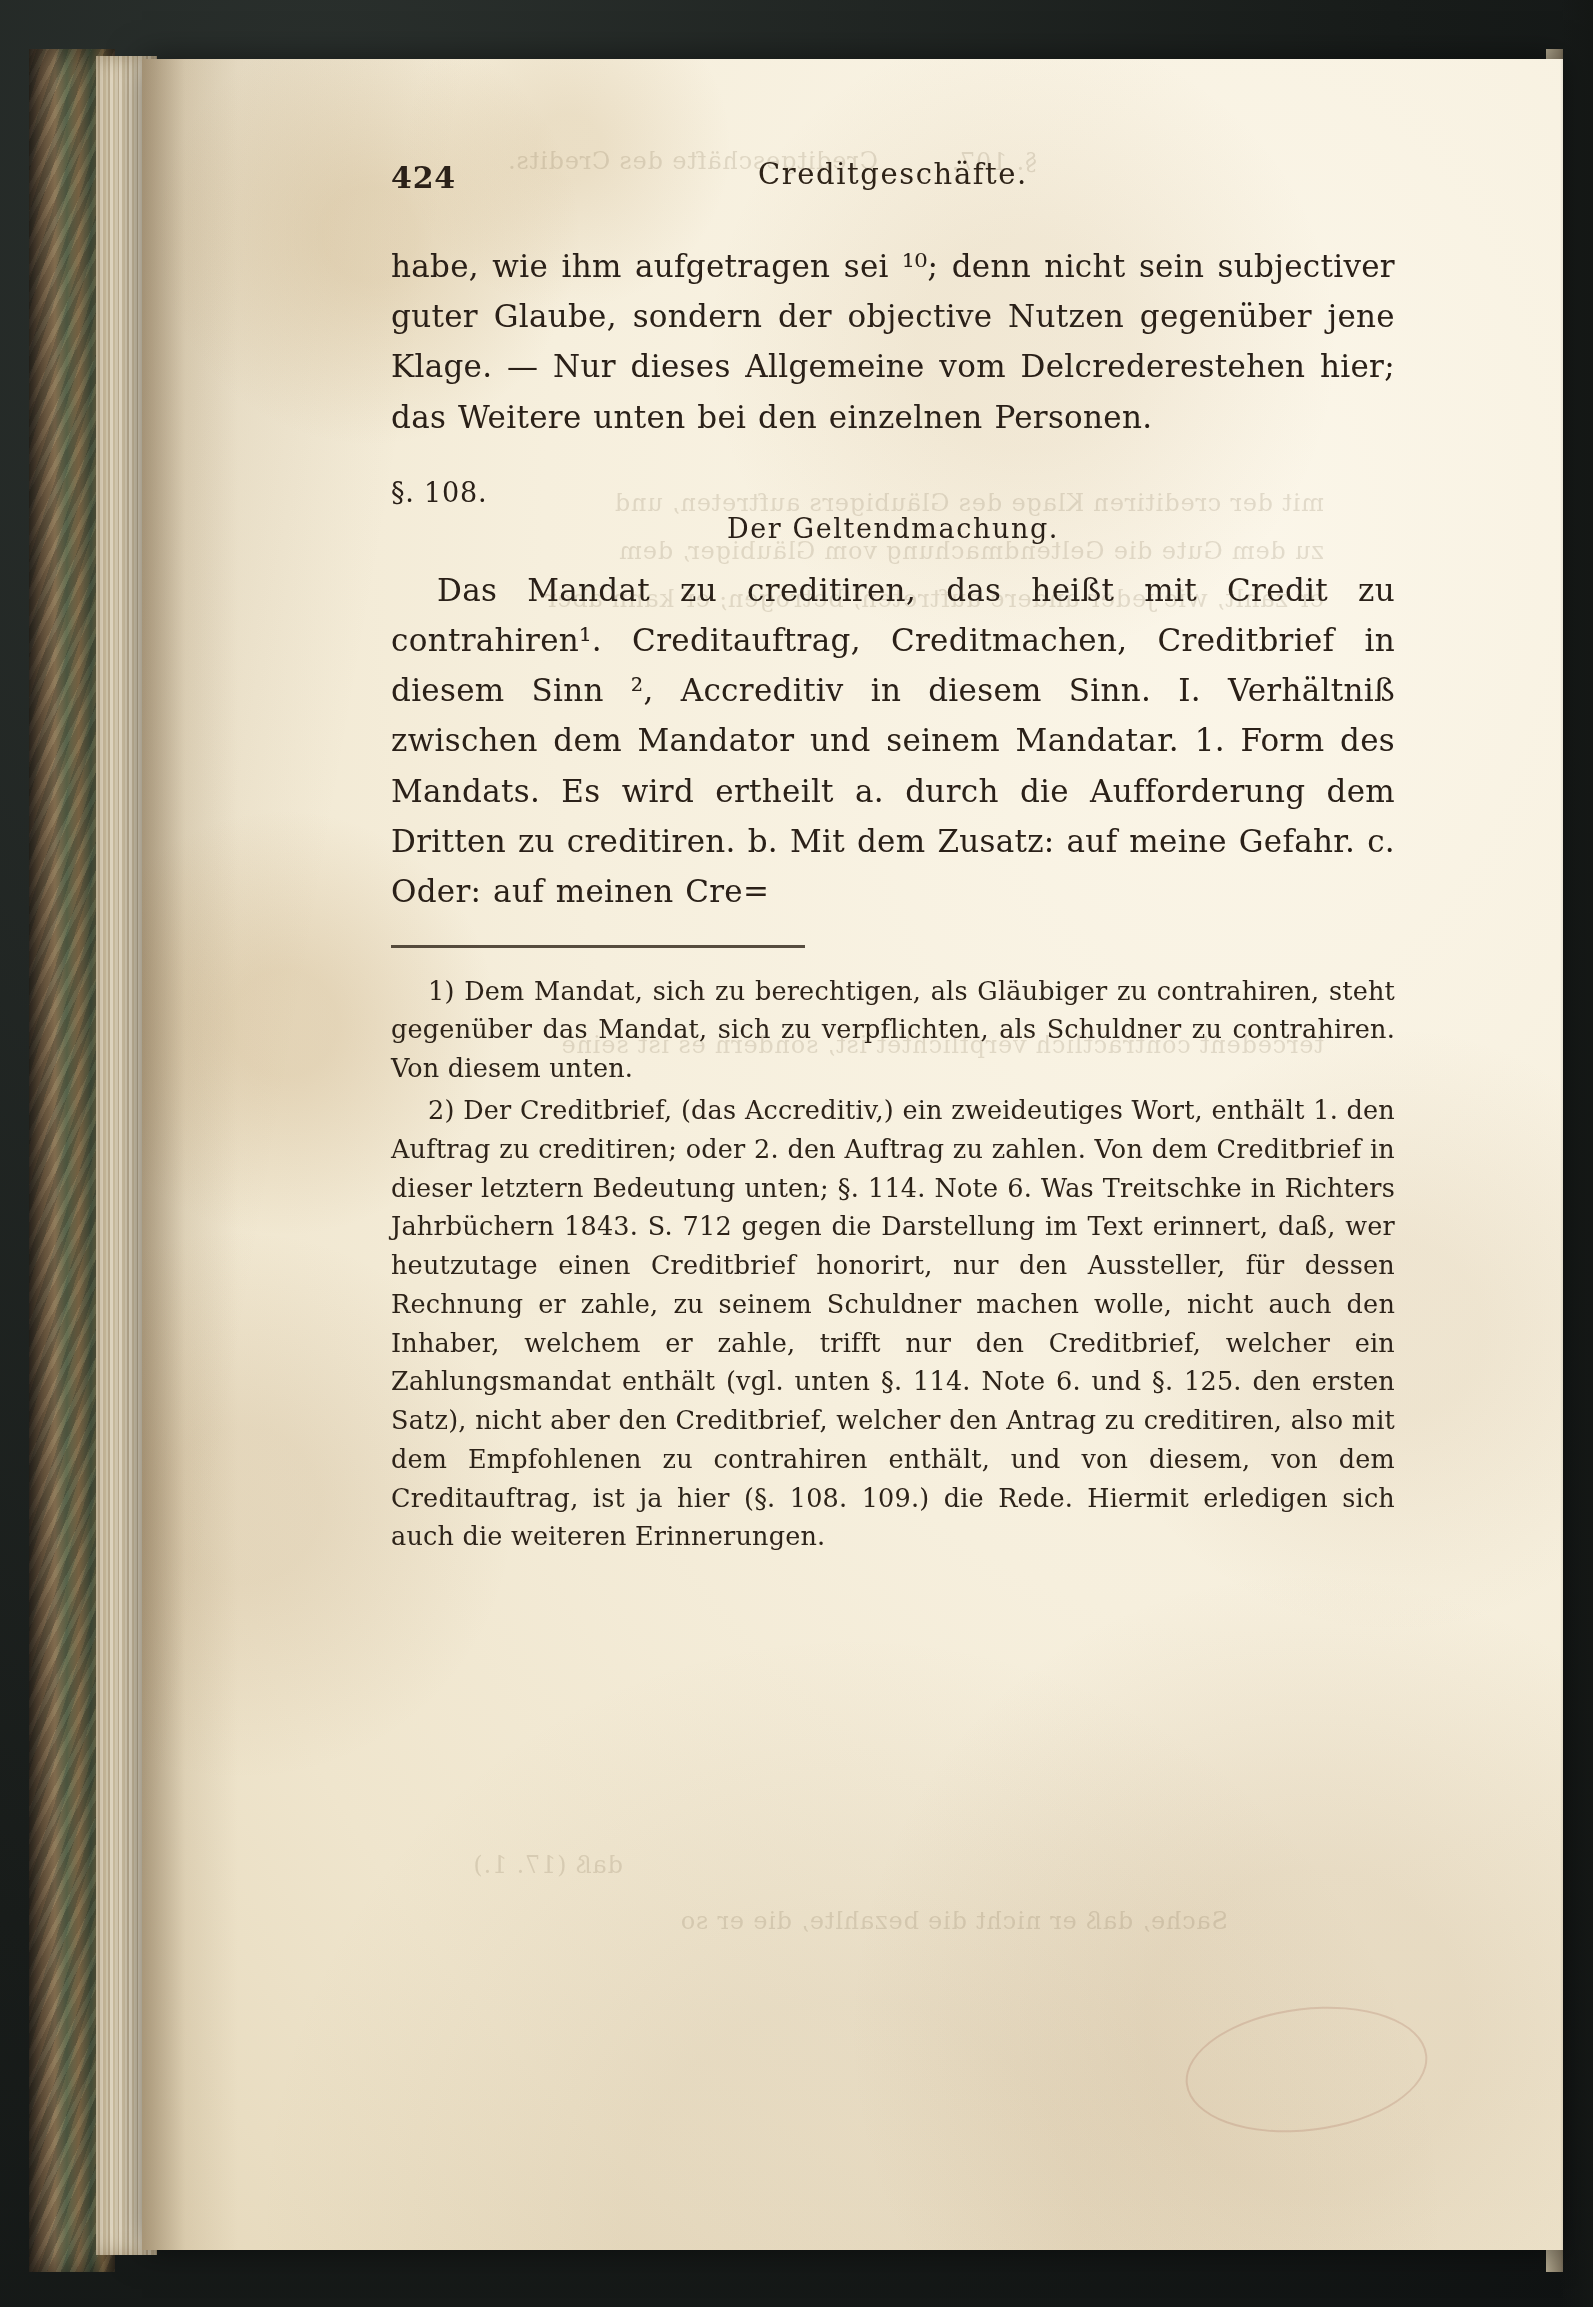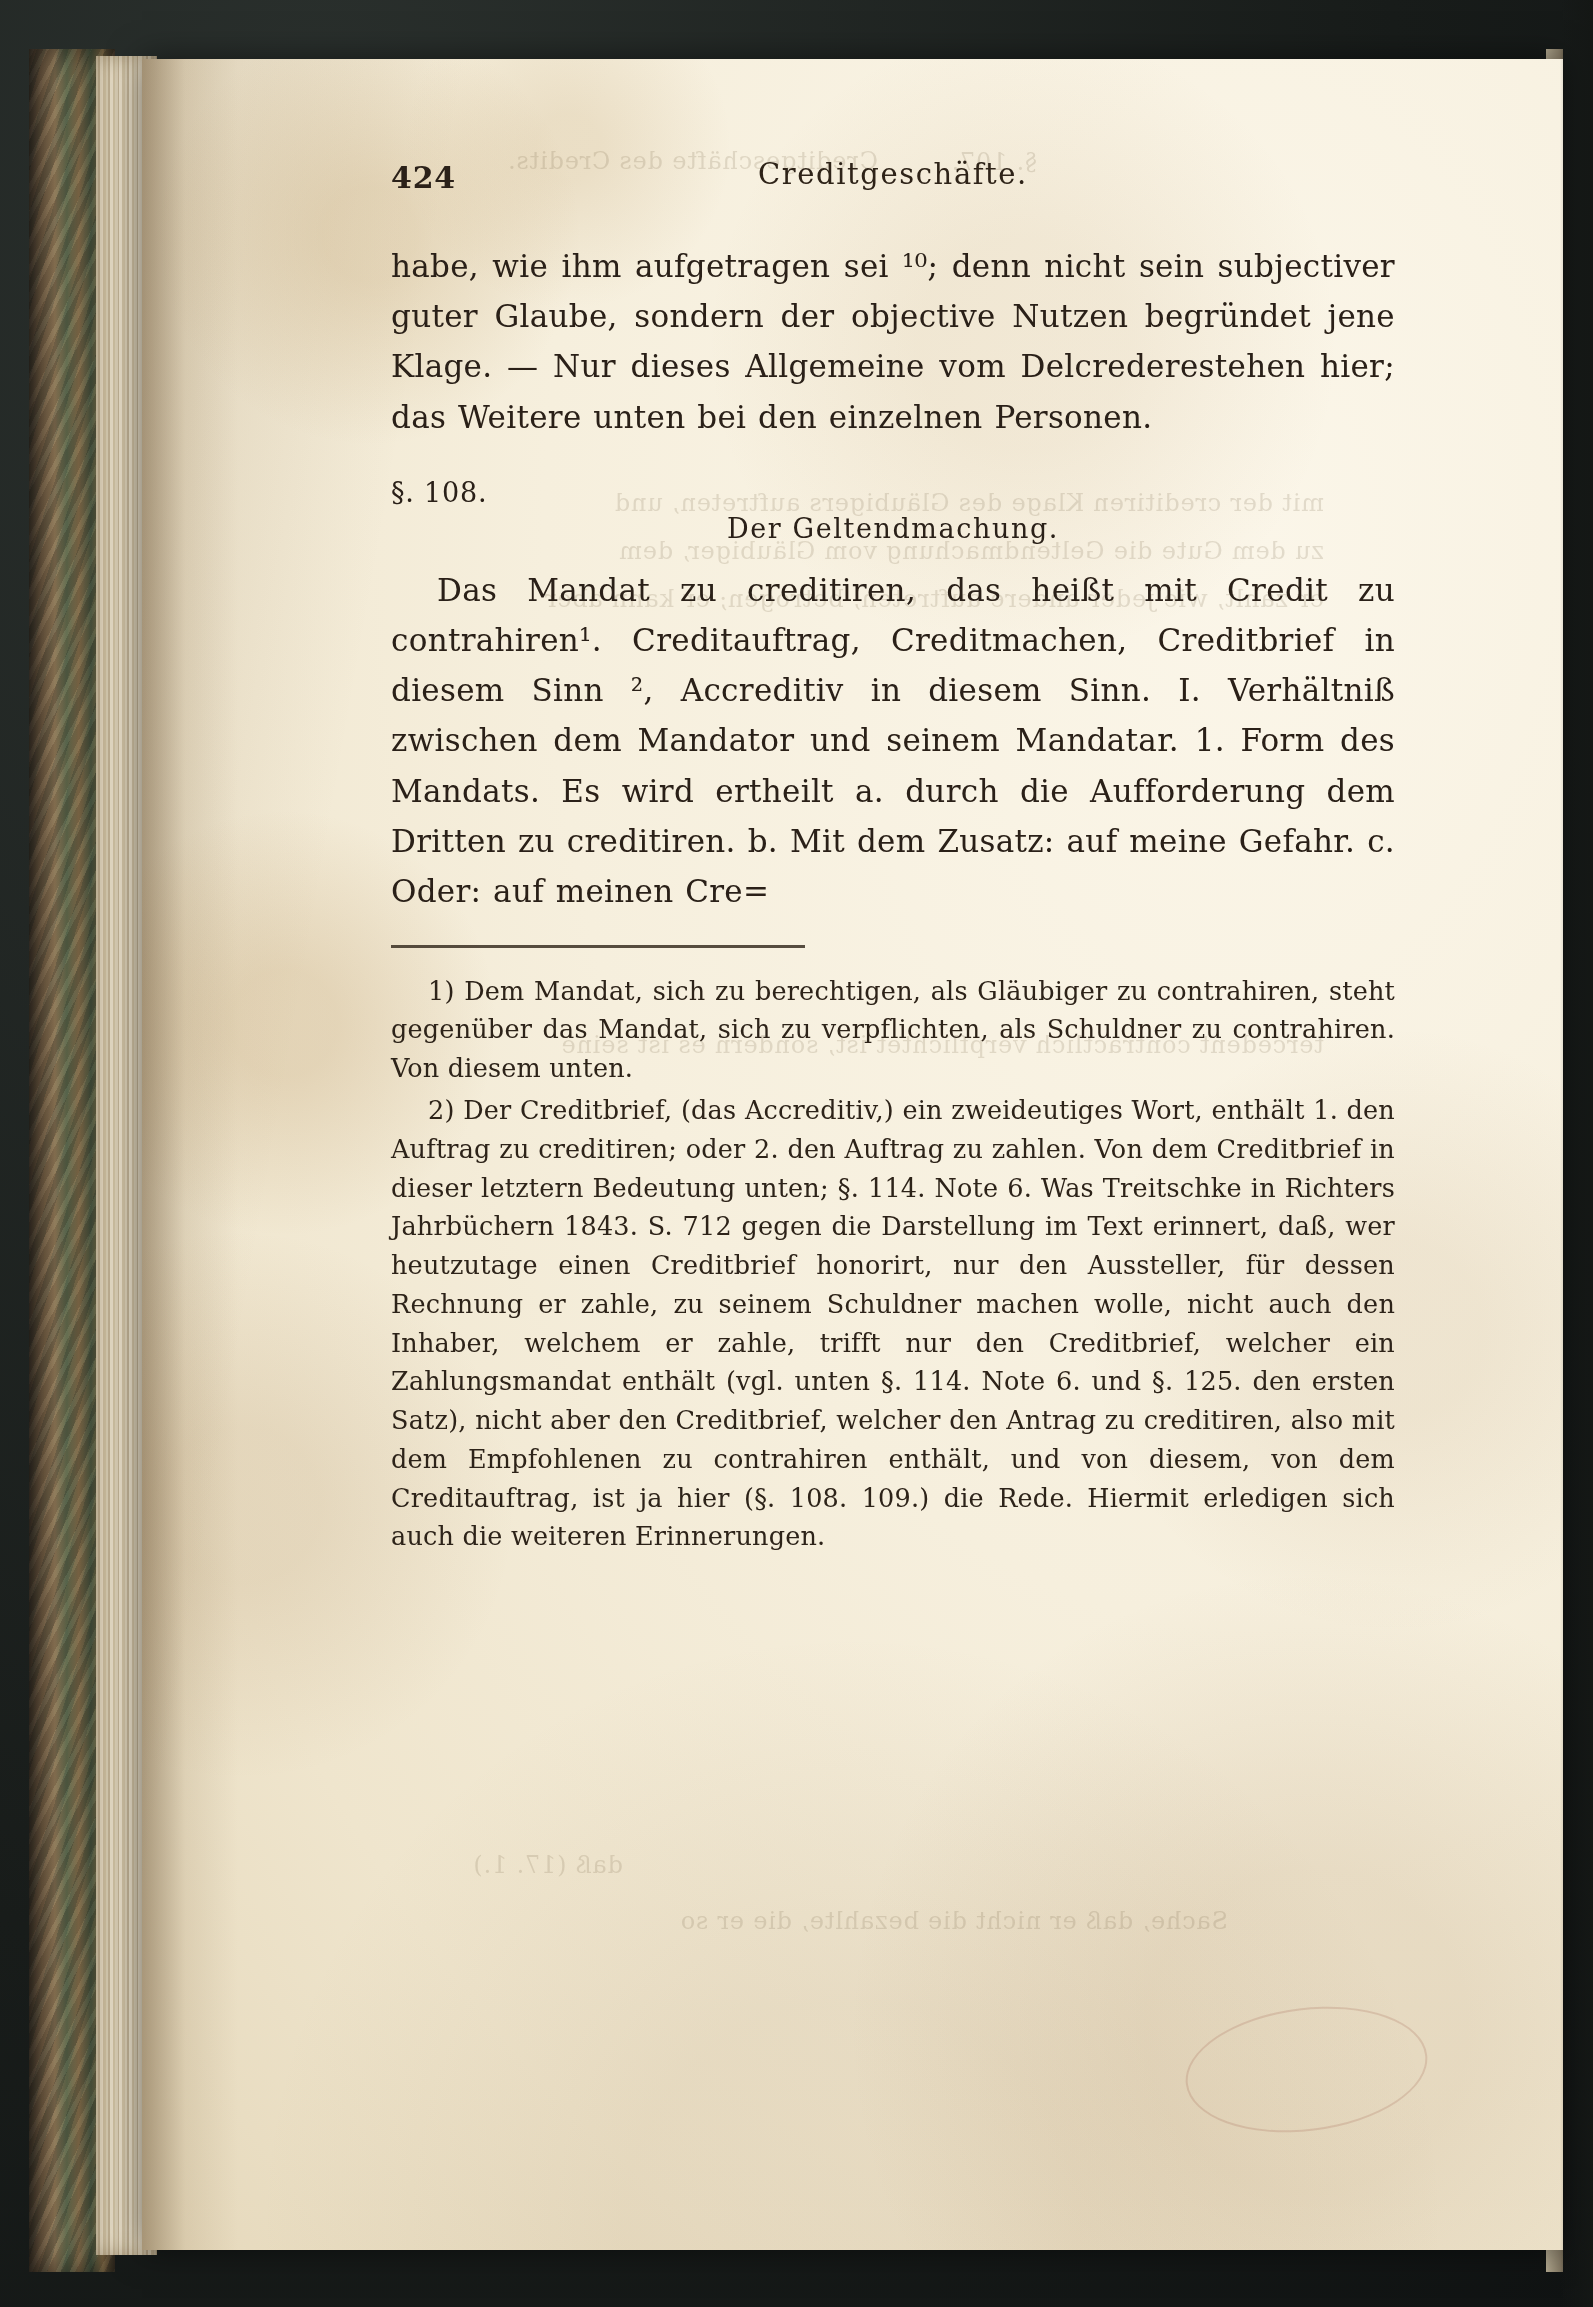--- a/index.html
+++ b/index.html
@@ -245,21 +245,21 @@
       <div class="gline" style="left:940px; top:1792px;">daß (17. 1.)</div>
     </div>
 
     <div class="content">
 
       <div class="header-row">
         <div class="folio">424</div>
         <div class="running-head">Creditgeschäfte.</div>
       </div>
 
-      <p class="para">habe, wie ihm aufgetragen sei ¹⁰; denn nicht sein subjectiver guter Glaube, sondern der objective Nutzen begründet jene Klage. — Nur dieses Allgemeine vom Delcrederestehen hier; das Weitere unten bei den einzelnen Personen.</p>
+      <p class="para">habe, wie ihm aufgetragen sei ¹⁰; denn nicht sein subjectiver guter Glaube, sondern der objective Nutzen gegenüber jene Klage. — Nur dieses Allgemeine vom Delcrederestehen hier; das Weitere unten bei den einzelnen Personen.</p>
 
       <div class="section-head">§. 108.</div>
       <div class="section-title">Der Geltendmachung.</div>
 
       <p class="para indent">Das Mandat zu creditiren, das heißt mit Credit zu contrahiren¹. Creditauftrag, Creditmachen, Creditbrief in diesem Sinn ², Accreditiv in diesem Sinn. I. Verhältniß zwischen dem Mandator und seinem Mandatar. 1. Form des Mandats. Es wird ertheilt a. durch die Aufforderung dem Dritten zu creditiren. b. Mit dem Zusatz: auf meine Gefahr. c. Oder: auf meinen Cre=</p>
 
       <div class="rule"></div>
 
       <p class="fn indent">1) Dem Mandat, sich zu berechtigen, als Gläubiger zu contrahiren, steht gegenüber das Mandat, sich zu verpflichten, als Schuldner zu contrahiren. Von diesem unten.</p>
       <p class="fn indent">2) Der Creditbrief, (das Accreditiv,) ein zweideutiges Wort, enthält 1. den Auftrag zu creditiren; oder 2. den Auftrag zu zahlen. Von dem Creditbrief in dieser letztern Bedeutung unten; §. 114. Note 6. Was Treitschke in Richters Jahrbüchern 1843. S. 712 gegen die Darstellung im Text erinnert, daß, wer heutzutage einen Creditbrief honorirt, nur den Aussteller, für dessen Rechnung er zahle, zu seinem Schuldner machen wolle, nicht auch den Inhaber, welchem er zahle, trifft nur den Creditbrief, welcher ein Zahlungsmandat enthält (vgl. unten §. 114. Note 6. und §. 125. den ersten Satz), nicht aber den Creditbrief, welcher den Antrag zu creditiren, also mit dem Empfohlenen zu contrahiren enthält, und von diesem, von dem Creditauftrag, ist ja hier (§. 108. 109.) die Rede. Hiermit erledigen sich auch die weiteren Erinnerungen.</p>

